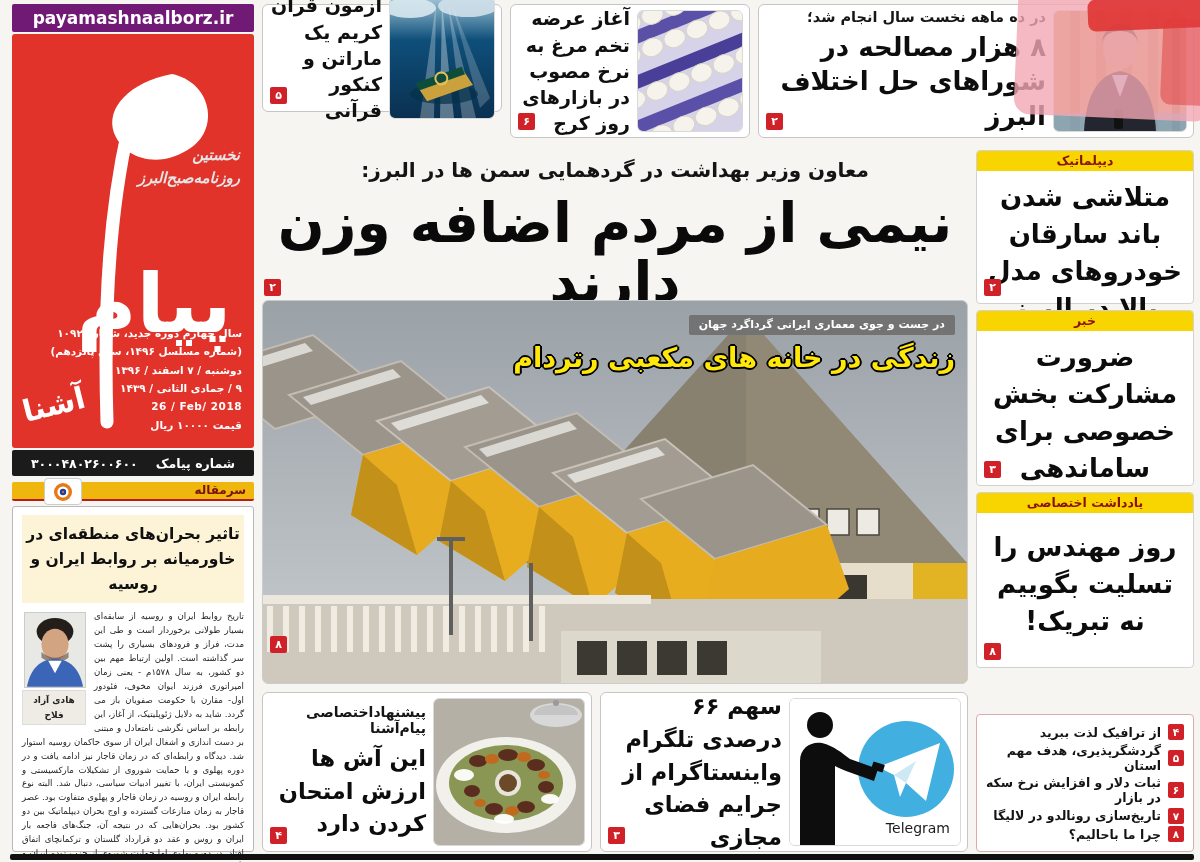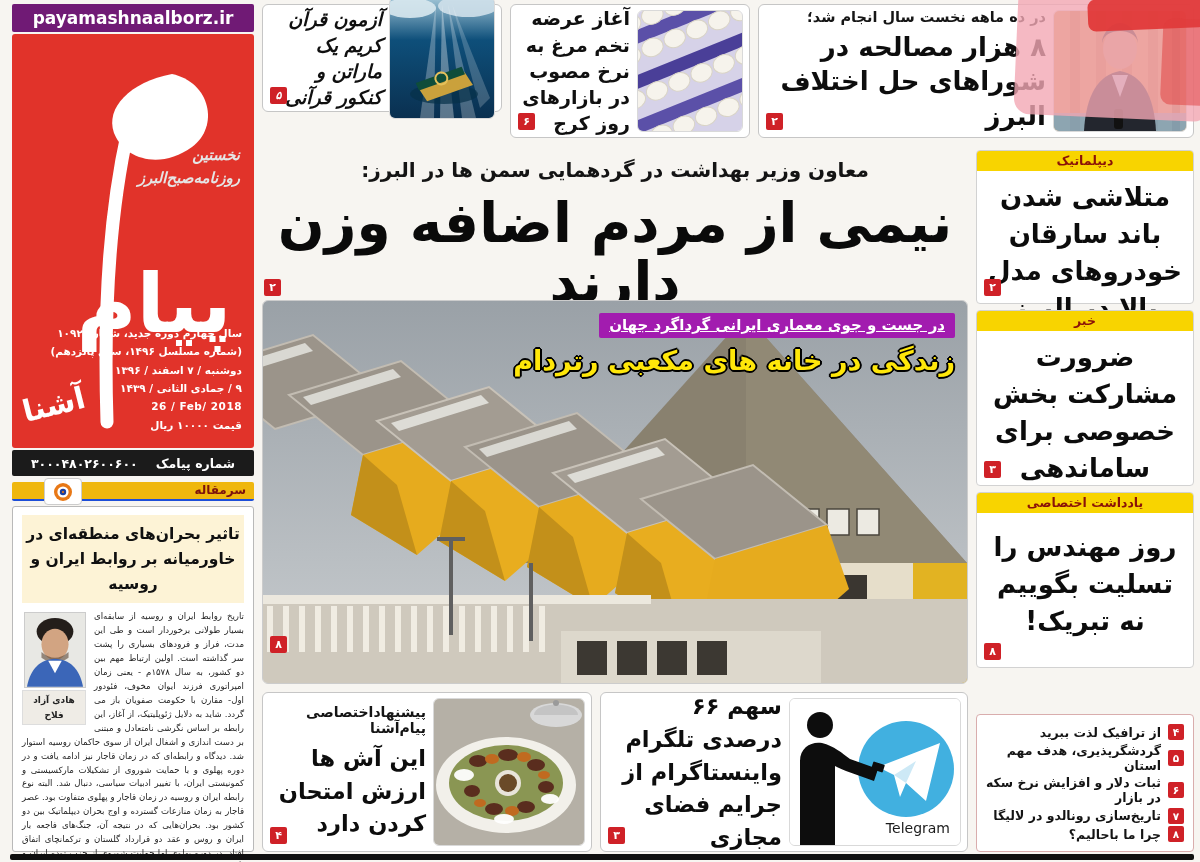--- a/index.html
+++ b/index.html
@@ -16,58 +16,58 @@
   .tagline{position:absolute;top:110px;right:14px;color:#e5e5e5;text-align:right;
            font-size:15px;font-weight:700;line-height:1.55;font-style:italic;}
   .pubinfo{position:absolute;bottom:14px;right:12px;color:#fff;text-align:right;
            font-size:10.5px;font-weight:700;line-height:1.75;}
   .pubinfo .en{direction:ltr;letter-spacing:.5px;}
   .ashna{position:absolute;left:10px;bottom:26px;color:#fff;font-size:30px;font-weight:700;
          transform:rotate(-14deg);}
   .sms-bar{left:12px;top:450px;width:242px;height:26px;background:#1b1b1b;color:#fff;
            display:flex;align-items:center;justify-content:center;gap:18px;
            font-size:12.5px;font-weight:700;border-radius:2px;}
-  .ed-bar{left:12px;top:482px;width:242px;height:19px;background:#efb70e;border-bottom:2px solid #1d4ed8;
+  .ed-bar{left:12px;top:482px;width:242px;height:19px;background:#efb70e;border-bottom:2px solid #b91c1c;
           color:#7c120c;font-size:12px;font-weight:700;text-align:right;padding:1px 8px 0 0;border-radius:2px;}
   .ed-icon-box{position:absolute;left:44px;top:478px;width:38px;height:27px;background:#fff;
                border:1px solid #ccc;border-radius:4px;display:flex;align-items:center;justify-content:center;z-index:2;}
   .ed-box{left:12px;top:506px;width:242px;height:346px;background:#fff;border:1px solid #b9b9b9;
           border-radius:3px;padding:8px 9px;}
   .ed-headline{background:#fdf3d6;color:#101010;font-size:15.5px;font-weight:700;text-align:center;
                line-height:1.6;padding:7px 2px;}
   .ed-body{margin-top:7px;font-size:8.6px;line-height:1.62;text-align:justify;color:#232323;}
   .ed-photo{float:left;width:64px;margin:2px 8px 3px 0;}
   .ed-photo .cap{background:#efece6;border:1px solid #ddd;font-size:9px;font-weight:700;
                  text-align:center;padding:2px 0;margin-top:-3px;}
 
   
   .news-box{background:#fff;border:1px solid #c6c6c6;border-radius:6px;}
   .nb-inner{display:flex;height:100%;padding:6px;gap:7px;align-items:center;}
   .nb-img{flex:0 0 auto;border-radius:6px;overflow:hidden;border:1px solid #d9d9d9;line-height:0;}
   .nb-text{flex:1;text-align:right;}
   .nb-headline{font-size:19px;font-weight:700;line-height:1.38;color:#101010;}
   .page-sq{position:absolute;left:7px;bottom:7px;width:17px;height:17px;background:#cf2127;color:#fff;
            font-size:11px;font-weight:700;display:flex;align-items:center;justify-content:center;border-radius:2px;}
-  .quran-box{left:262px;top:4px;width:240px;height:108px;font-style:italic;}
+  .quran-box{left:262px;top:4px;width:240px;height:108px;}
   .eggs-box{left:510px;top:4px;width:240px;height:134px;}
   .recon-box{left:758px;top:4px;width:436px;height:134px;}
   .recon-kicker{font-size:14.5px;font-weight:700;margin-bottom:5px;color:#161616;}
   .recon-headline{font-size:26px;font-weight:800;line-height:1.32;color:#0d0d0d;}
 
   
   .lead{left:262px;top:148px;width:706px;height:148px;}
   .lead-kicker{text-align:center;font-size:20px;font-weight:700;margin-top:10px;color:#141414;}
   .lead-headline{text-align:center;font-size:55px;font-weight:800;line-height:1.08;margin-top:12px;color:#0a0a0a;}
   .lead .page-sq{left:2px;bottom:0;}
 
   
   .photo{left:262px;top:300px;width:706px;height:384px;border:1px solid #cccccc;border-radius:6px;overflow:hidden;}
   .photo-caps{position:absolute;top:12px;right:12px;text-align:right;z-index:3;}
-  .photo-kicker{display:inline-block;background:#a21caf;color:#fff;font-size:15px;font-weight:700;
-                padding:3px 10px 4px;border-radius:2px;text-decoration:underline;}
+  .photo-kicker{display:inline-block;background:#737373;color:#fff;font-size:11px;font-weight:700;
+                padding:3px 10px 4px;border-radius:2px;}
   .photo-headline{margin-top:7px;color:#ffe70a;font-size:27px;font-weight:800;
       text-shadow:-2px 0 #000,2px 0 #000,0 -2px #000,0 2px #000,-1px -1px #000,1px 1px #000,-1px 1px #000,1px -1px #000;}
   .photo .page-sq{bottom:30px;z-index:3;}
 
   
   .food-box{left:262px;top:692px;width:330px;height:160px;}
   .food-kicker{font-size:14px;font-weight:700;margin-bottom:6px;color:#151515;}
   .bb-headline{font-size:22.5px;font-weight:800;line-height:1.45;color:#0d0d0d;}
   .telegram-box{left:600px;top:692px;width:368px;height:160px;}
   .tg-img-wrap{position:relative;line-height:0;}

